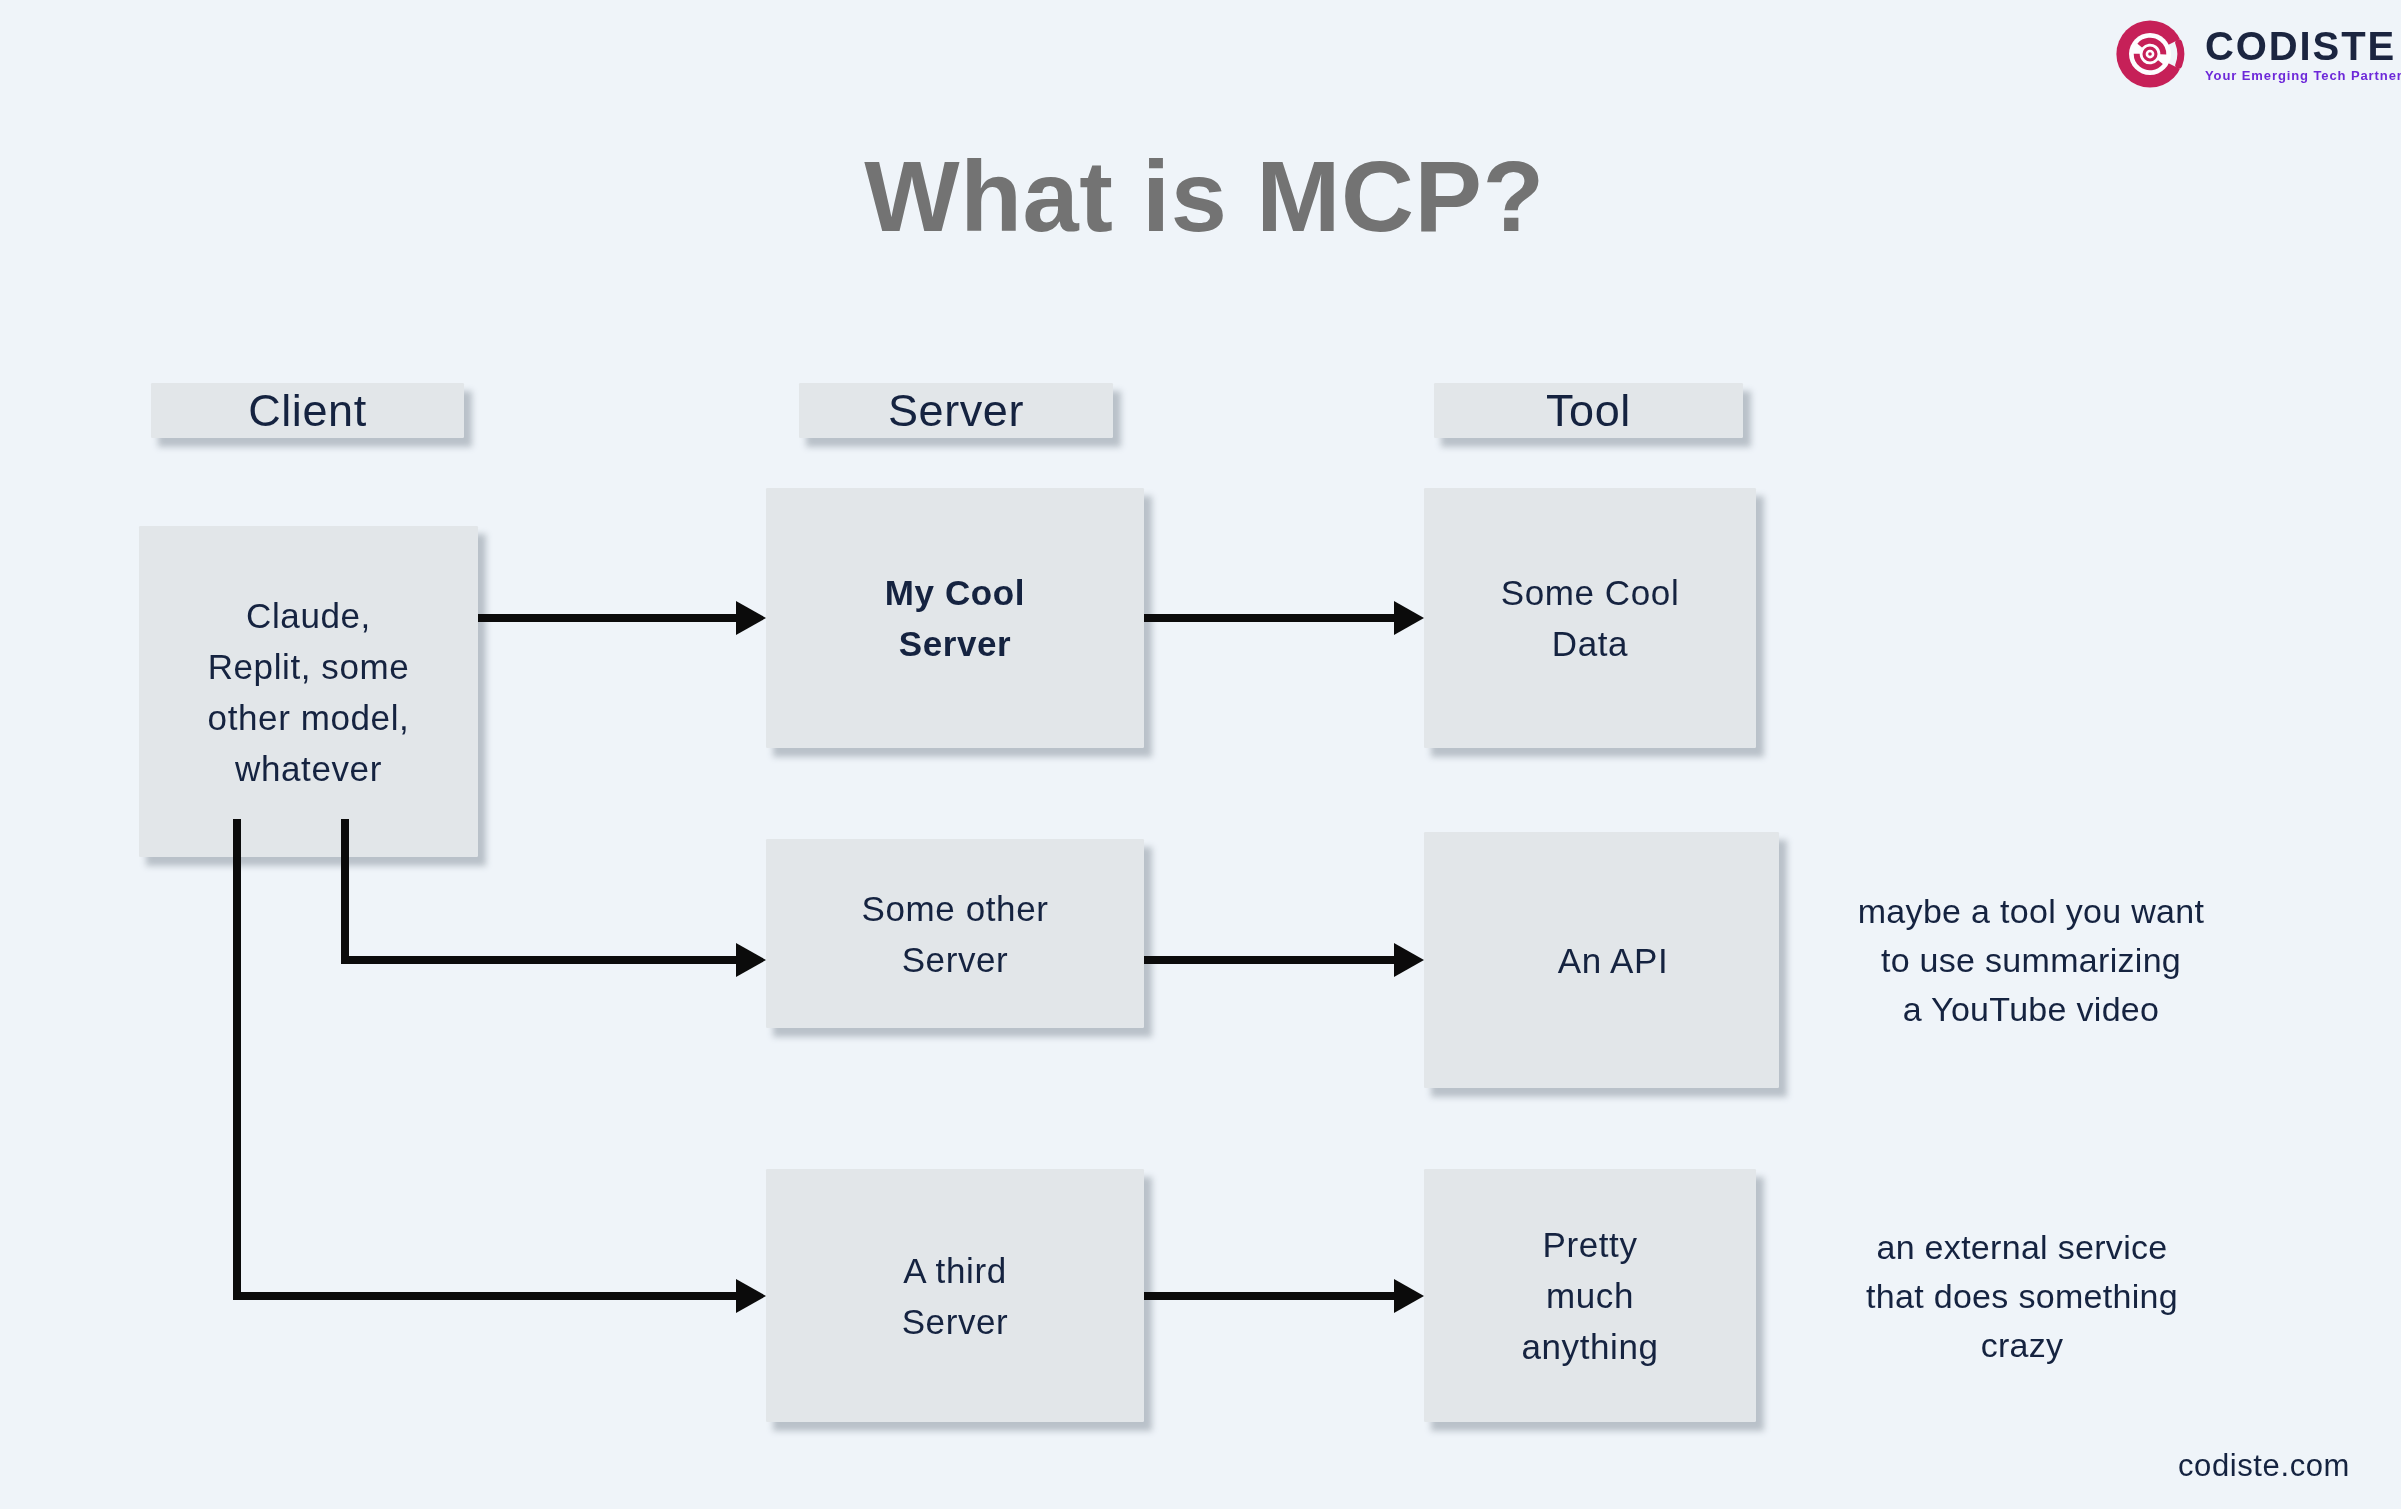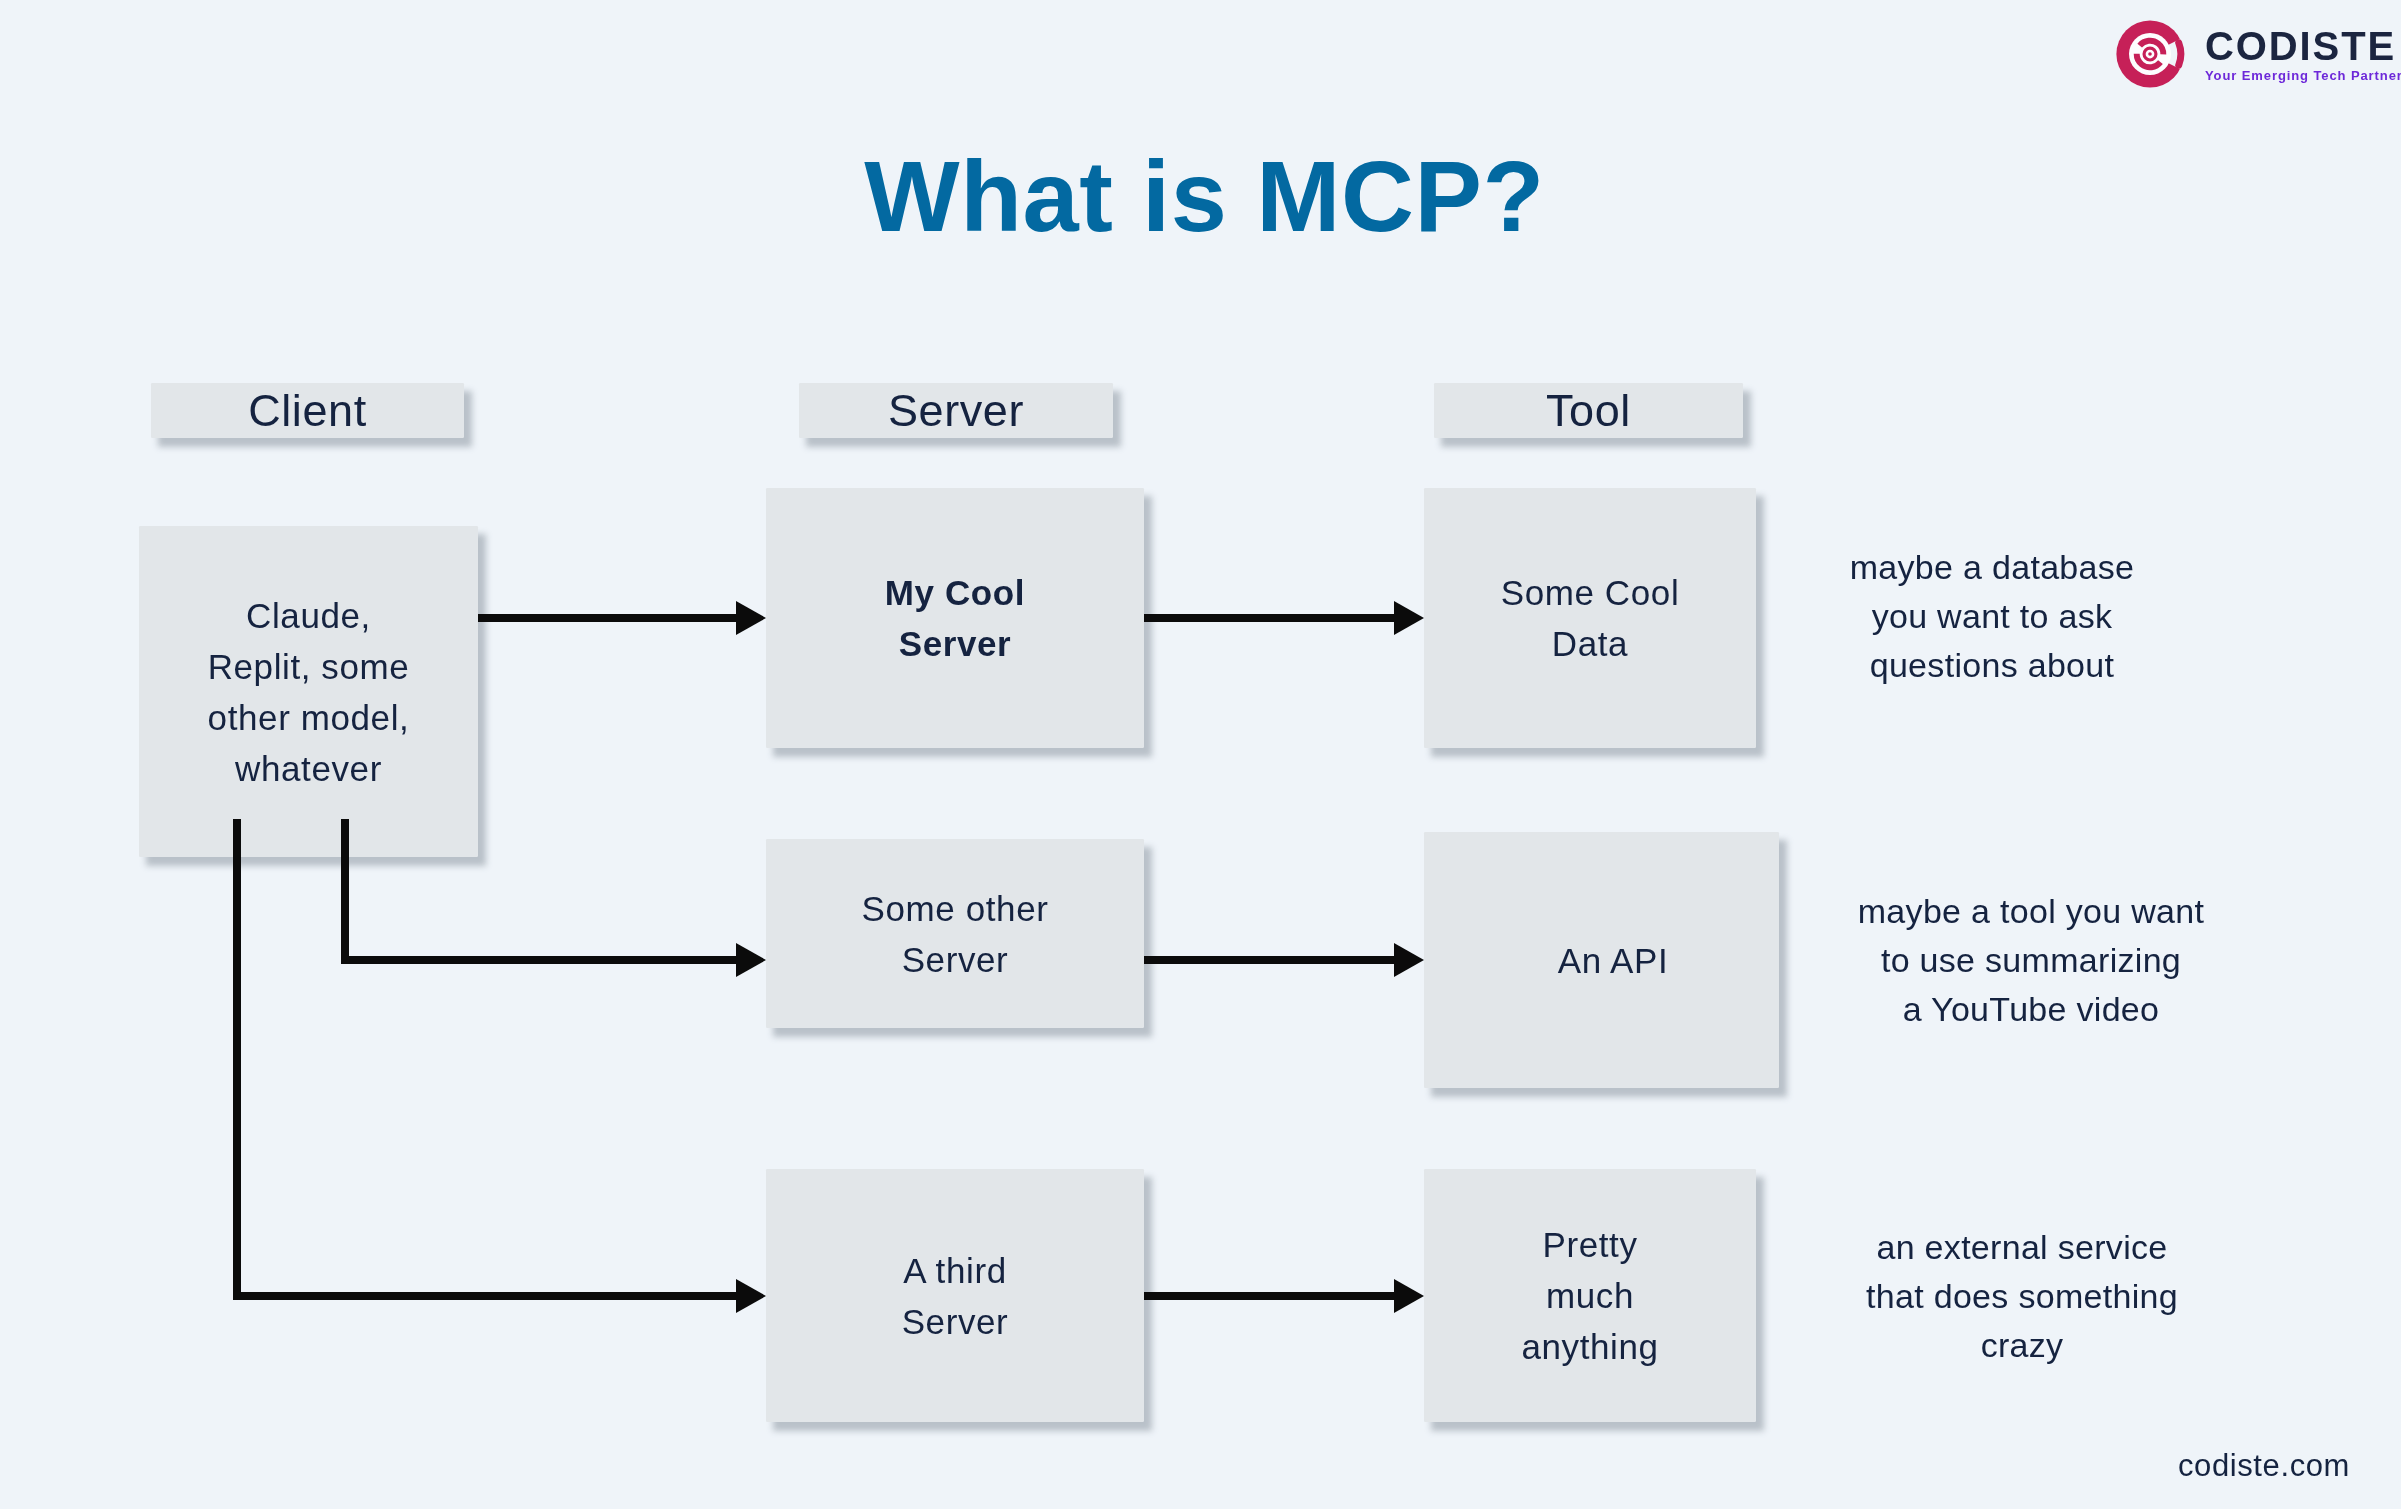--- a/index.html
+++ b/index.html
@@ -6,21 +6,21 @@
   #canvas{
     position:relative;width:2401px;height:1510px;overflow:hidden;
     background:#eff4f9;
     font-family:"Liberation Sans","DejaVu Sans",sans-serif;
     color:#152340;
   }
   
   .title{
     position:absolute;left:0;right:0;top:139px;
     text-align:center;font-size:101px;font-weight:800;
-    letter-spacing:0.6px;color:#0369a1;padding-left:8px;
+    letter-spacing:0.6px;color:#737373;padding-left:8px;
   }
   
   .logo{position:absolute;left:2115px;top:19px;display:flex;align-items:center;gap:20px;text-align:right;}
   .logo-mark{width:70px;height:70px;flex:0 0 auto;}
   .logo-text{display:flex;flex-direction:column;align-items:flex-start;}
   .logo-name{font-size:40px;font-weight:800;letter-spacing:1.9px;color:#1b2540;line-height:1.05;}
   .logo-tagline{font-size:13px;font-weight:700;letter-spacing:0.9px;color:#6d28d9;margin-top:1.3px;white-space:nowrap;}
   
   .footer{position:absolute;right:51px;top:1448px;font-size:31px;letter-spacing:0.6px;color:#152340;}
   
@@ -114,23 +114,20 @@
   <div class="plate bigtext box-s3">A third
 Server</div>
 
   <div class="plate bigtext box-t1">Some Cool
 Data</div>
   <div class="plate bigtext box-t2">An API</div>
   <div class="plate bigtext box-t3">Pretty
 much
 anything</div>
 
-  <div class="note note1">maybe a database
-you want to ask
-questions about</div>
   <div class="note note2">maybe a tool you want
 to use summarizing
 a YouTube video</div>
   <div class="note note3">an external service
 that does something
 crazy</div>
 
 
   <div class="hline head a1"></div>
 

